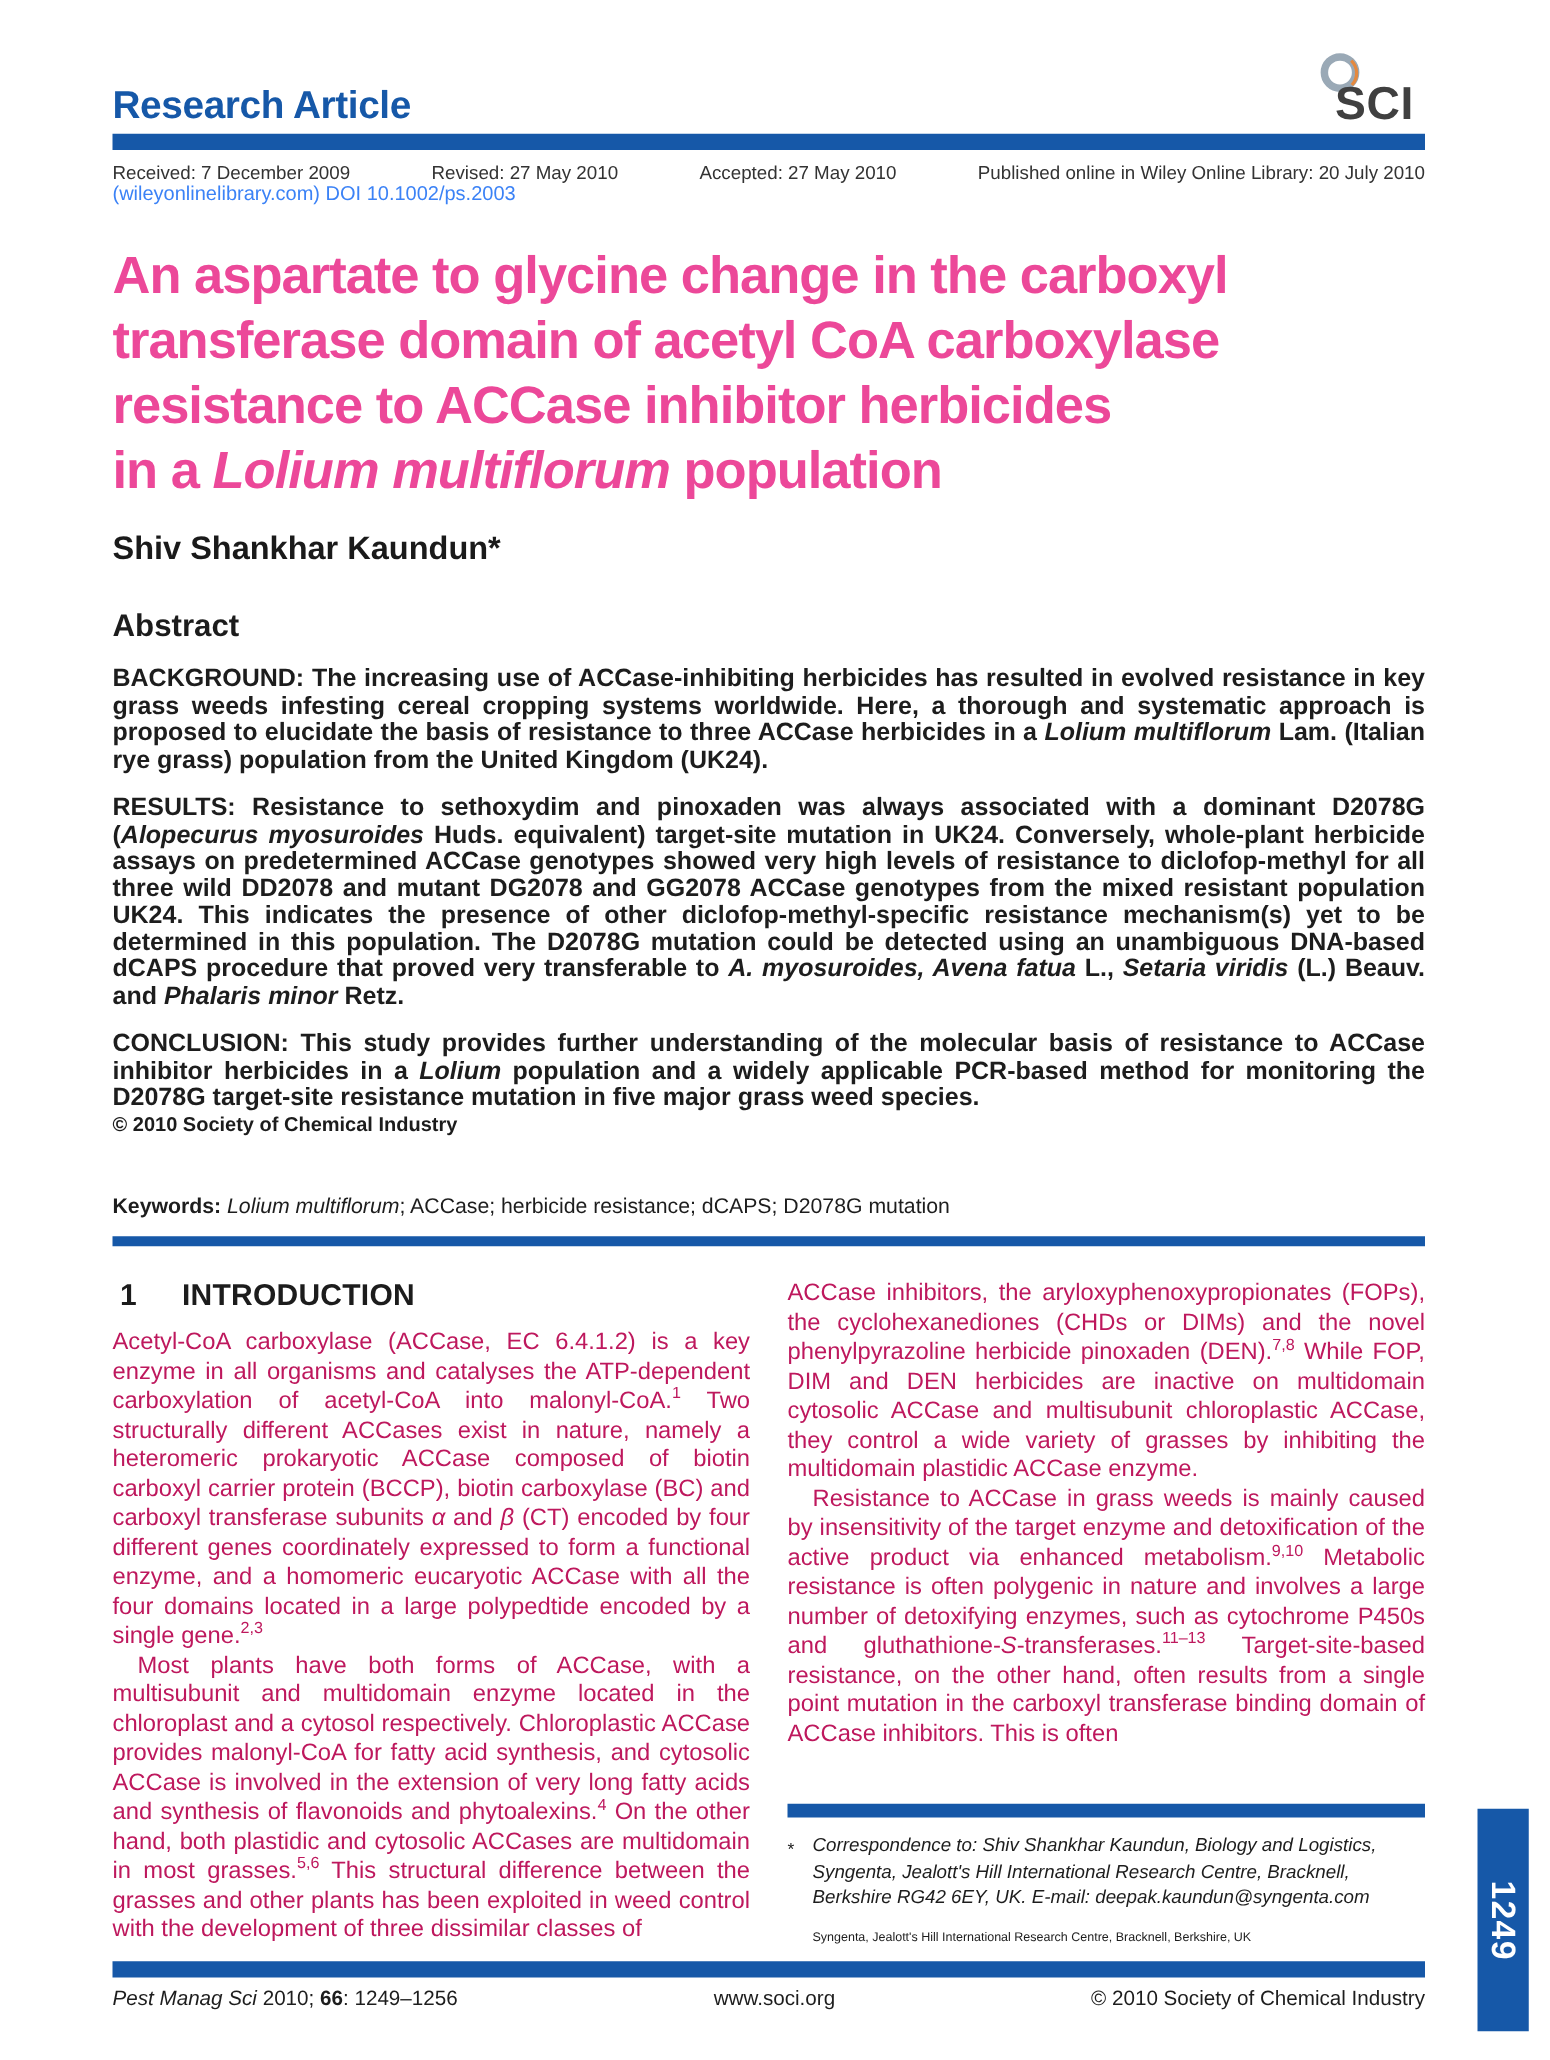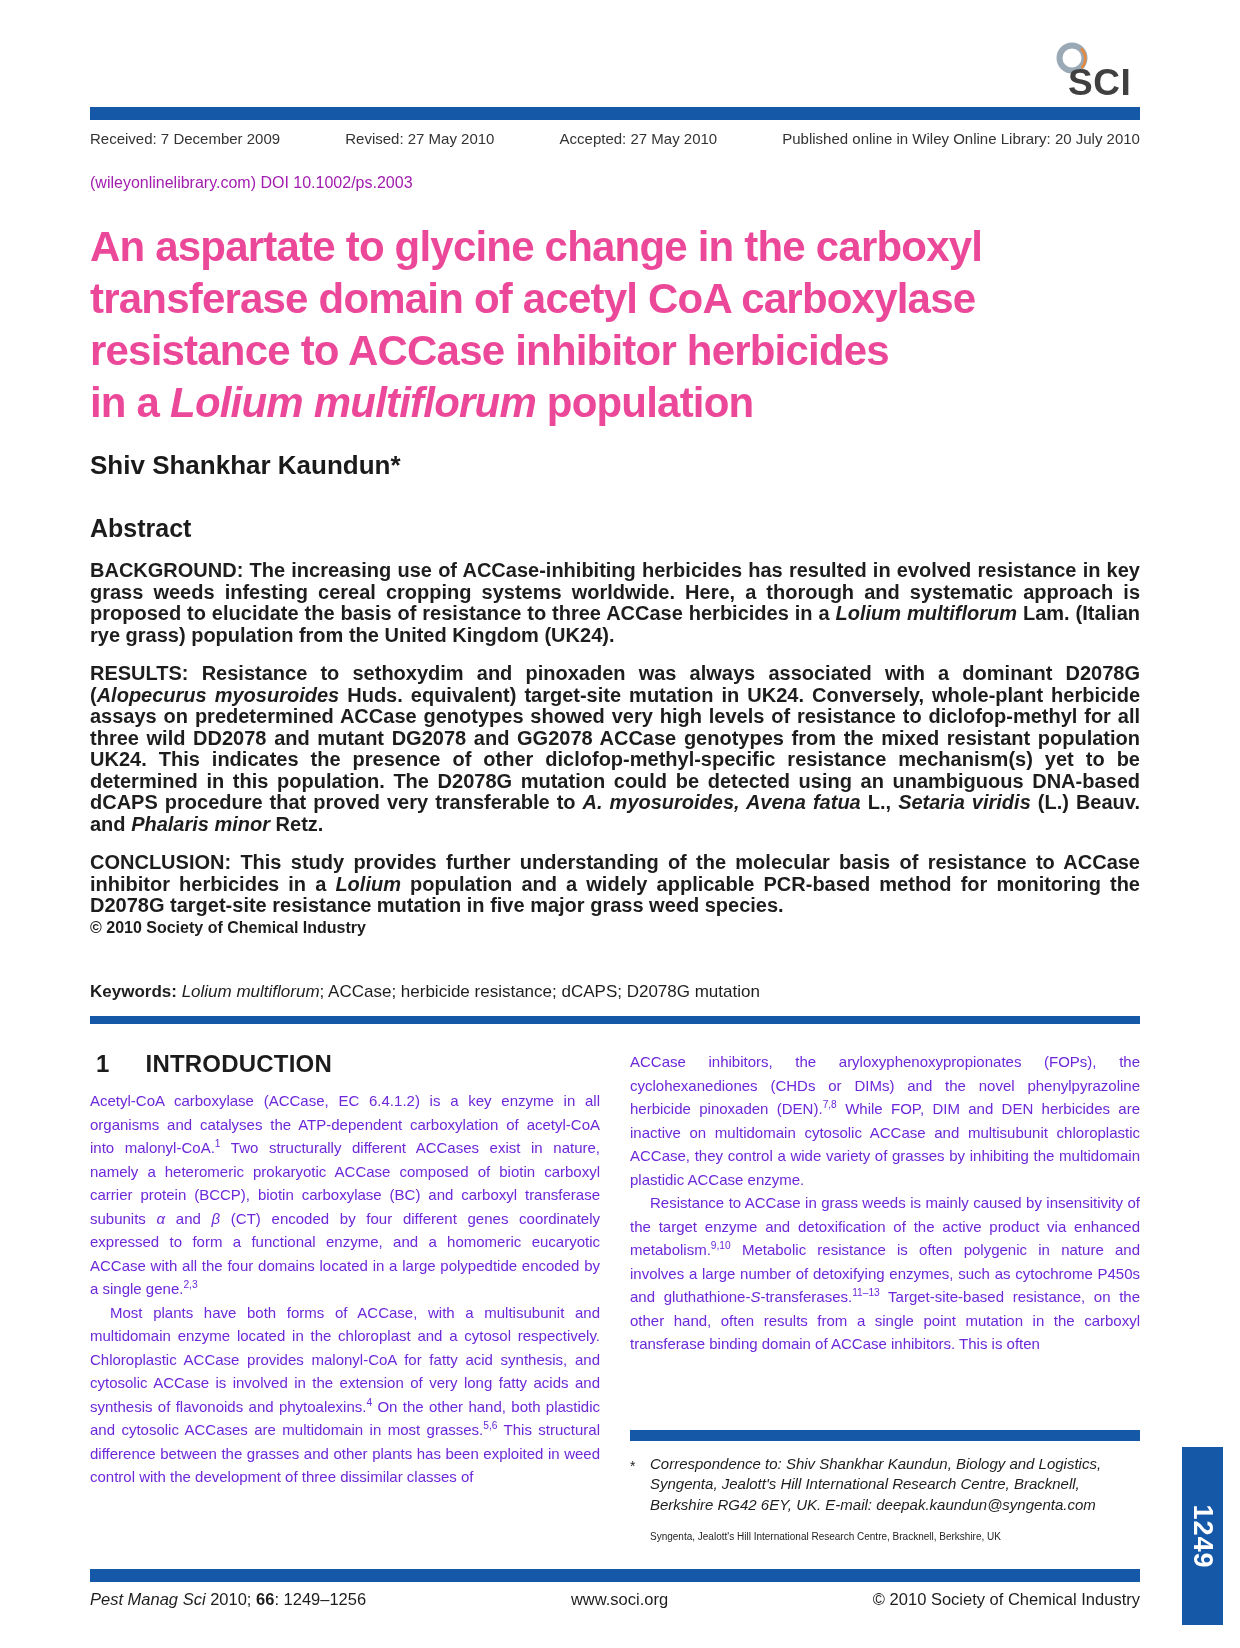--- a/index.html
+++ b/index.html
@@ -9,40 +9,40 @@
   .content { position:absolute; left:90px; right:100px; top:0; }
 
   
   .header-row { position:relative; margin-top:44px; height:58px; }
   .article-type { font-size:31px; font-weight:bold; color:#1658A8; letter-spacing:-0.3px; position:absolute; left:0; bottom:0; }
   .logo { position:absolute; right:0; bottom:-2px; width:98px; height:64px; }
   .logo svg { position:absolute; left:12px; top:0; }
   .logo-text { position:absolute; left:26px; top:22px; font-size:37px; font-weight:bold; color:#404040; letter-spacing:0.5px; }
   .rule { height:13px; background:#1658A8; margin-top:5px; }
   .dates-row { display:flex; justify-content:space-between; margin-top:10px; font-size:15px; color:#333; }
-  .doi { margin-top:27px; font-size:16px; color:#a21caf; }
+  .doi { font-size:16px; color:#3b82f6; }
 
   
   .title { margin-top:29px; font-size:42px; line-height:52px; font-weight:bold; color:#ec4899; letter-spacing:-0.8px; }
   .author { margin-top:21px; font-size:26px; font-weight:bold; color:#1a1a1a; }
 
   
   .abstract-h { margin-top:33px; font-size:25px; font-weight:bold; }
   .abs-p { margin-top:17px; font-size:20px; line-height:21.5px; font-weight:bold; text-align:justify; color:#1d1d1d; }
   .abs-copy { font-size:16px; line-height:21.5px; font-weight:bold; }
   .keywords { margin-top:44px; font-size:17px; color:#1d1d1d; }
   .divider { height:8px; background:#1658A8; margin-top:14px; }
 
   
   .cols { display:grid; grid-template-columns:1fr 1fr; column-gap:30px; margin-top:26px; height:492px; }
   .col-right { display:flex; flex-direction:column; }
   .intro-h { font-size:24px; font-weight:bold; letter-spacing:0.2px; }
   .intro-h .num { display:inline-block; margin-left:6px; }
   .intro-h .lbl { display:inline-block; margin-left:36px; }
-  .body-p { font-size:15px; line-height:23.5px; text-align:justify; color:#6d28d9; }
+  .body-p { font-size:19px; line-height:23.5px; text-align:justify; color:#be185d; }
   .col-left .body-p:first-of-type { margin-top:11px; }
   .indent { text-indent:20px; }
   sup { font-size:68%; line-height:0; }
 
   
   .footnote-block { margin-top:auto; }
   .fn-rule { height:11px; background:#1658A8; }
   .fn { display:flex; margin-top:13px; font-size:15px; line-height:20.5px; font-style:italic; color:#1d1d1d; }
   .fn-star { width:20px; flex:0 0 20px; font-style:normal; font-size:14px; padding-top:2px; }
   .fn-aff { margin-top:16px; margin-left:20px; font-size:10px; color:#1d1d1d; }
@@ -55,20 +55,21 @@
   .pagenum-box { position:absolute; left:1182px; top:1447px; width:41px; height:178px; background:#1658A8; display:flex; align-items:center; justify-content:center; }
   .pagenum-box span { transform:rotate(90deg); color:#ffffff; font-size:27px; font-weight:bold; letter-spacing:1px; white-space:nowrap; }
 </style>
 </head>
 <body>
 
 <div class="page">
   <div class="content">
 
     <div class="header-row">
+      <div class="article-type">Research Article</div>
       <div class="logo">
         <svg width="40" height="40" viewBox="0 0 40 40">
           <circle cx="18" cy="18" r="12.5" fill="none" stroke="#9AA9B6" stroke-width="6"></circle>
           <path d="M 27 8.5 A 13.8 13.8 0 0 1 27.5 28" fill="none" stroke="#E5893E" stroke-width="2.6"></path>
         </svg>
         <span class="logo-text">SCI</span>
       </div>
     </div>
 
     <div class="rule"></div>

